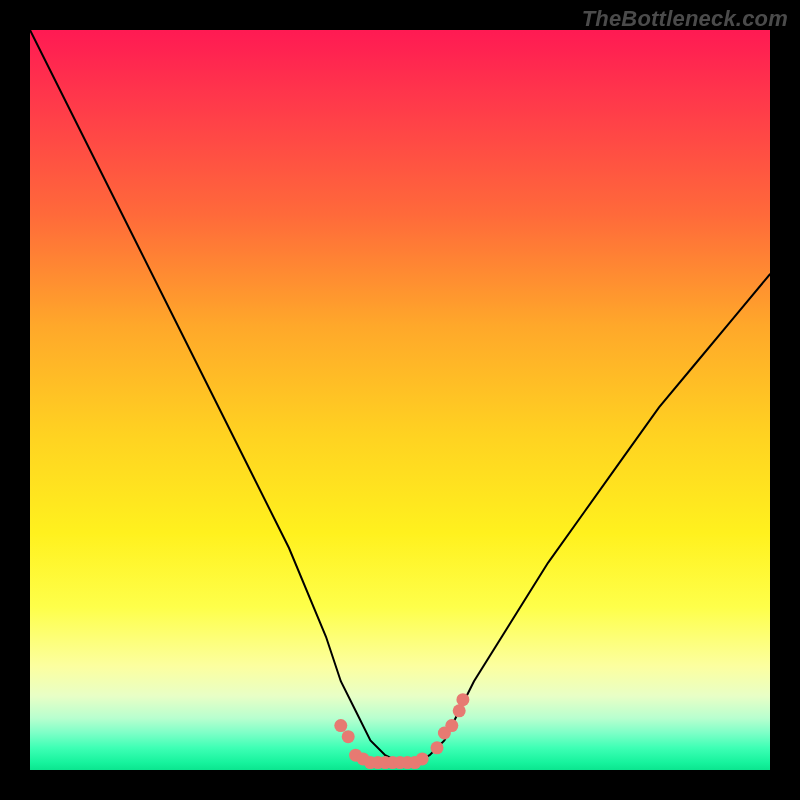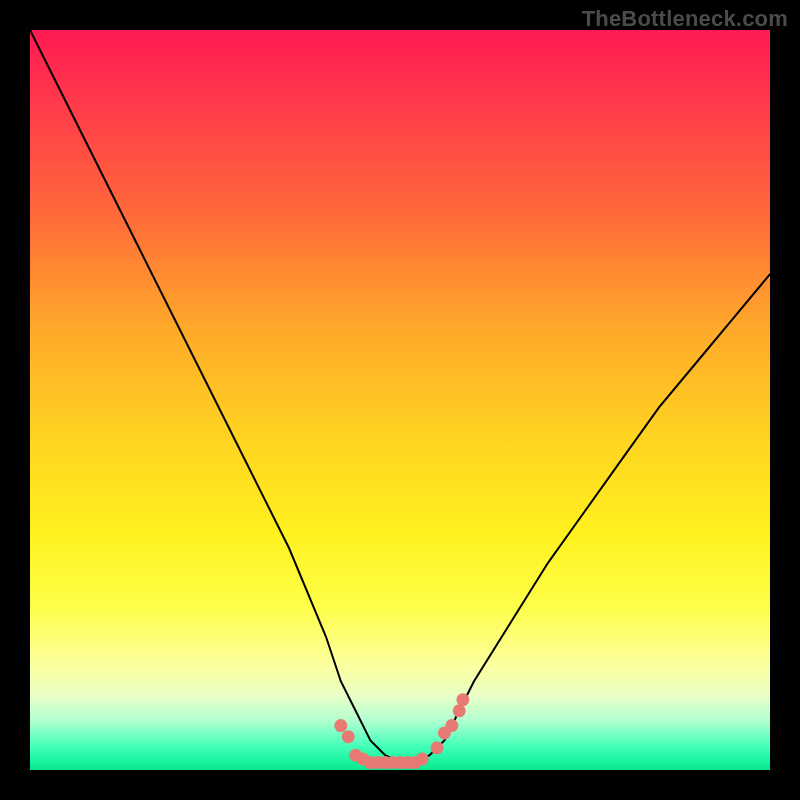--- a/index.html
+++ b/index.html
@@ -2,20 +2,21 @@
 <html><head>
 <meta charset="utf-8">
 <style>
   * { margin: 0; padding: 0; box-sizing: border-box; }
   html, body { width: 800px; height: 800px; overflow: hidden; background: #000; }
   .frame {
     position: relative;
     width: 800px;
     height: 788px;
     background: #000;
+    font-style: italic;
   }
   .watermark {
     position: absolute;
     top: 6px;
     right: 12px;
     font-family: Arial, Helvetica, sans-serif;
     font-size: 22px;
     font-weight: 600;
     color: #4b4b4b;
     letter-spacing: 0.2px;

